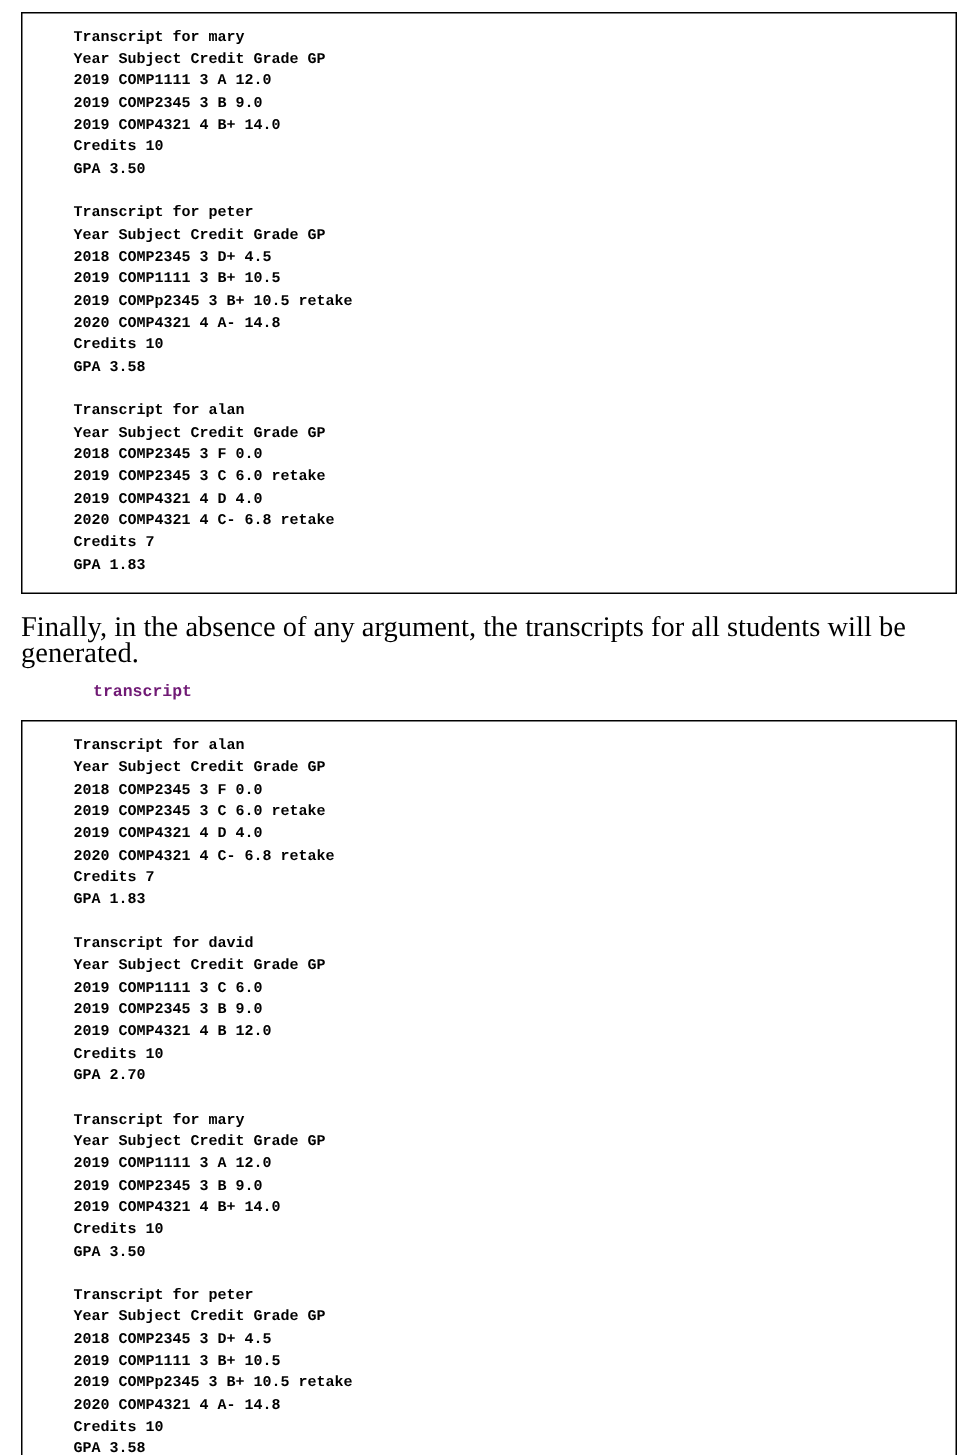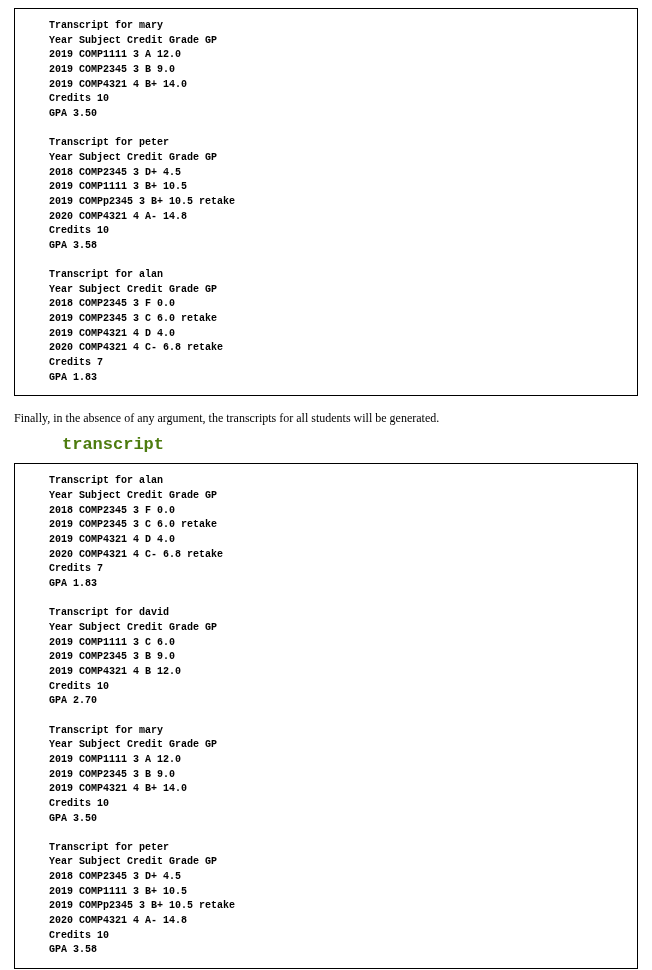--- a/index.html
+++ b/index.html
@@ -39,31 +39,31 @@
     font-size: 10px;
     line-height: 14.65px;
     font-weight: bold;
     white-space: pre;
     color: #000000;
     letter-spacing: 0px;
   }
   .para {
     margin: 14px 14px 6px 14px;
     font-family: "Liberation Serif", serif;
-    font-size: 12px;
+    font-size: 19px;
     line-height: 17px;
     color: #000000;
   }
   .cmdline {
     margin: 10px 14px 10px 62px;
     font-family: "Liberation Mono", "DejaVu Sans Mono", monospace;
-    font-size: 17px;
+    font-size: 11px;
     font-weight: bold;
     line-height: 16px;
-    color: #4d7c0f;
+    color: #701a75;
   }
 </style>
 </head>
 <body>
 
 <div class="page">
 
   <div class="codebox first">
     <pre class="code">Transcript for mary
 Year Subject Credit Grade GP

